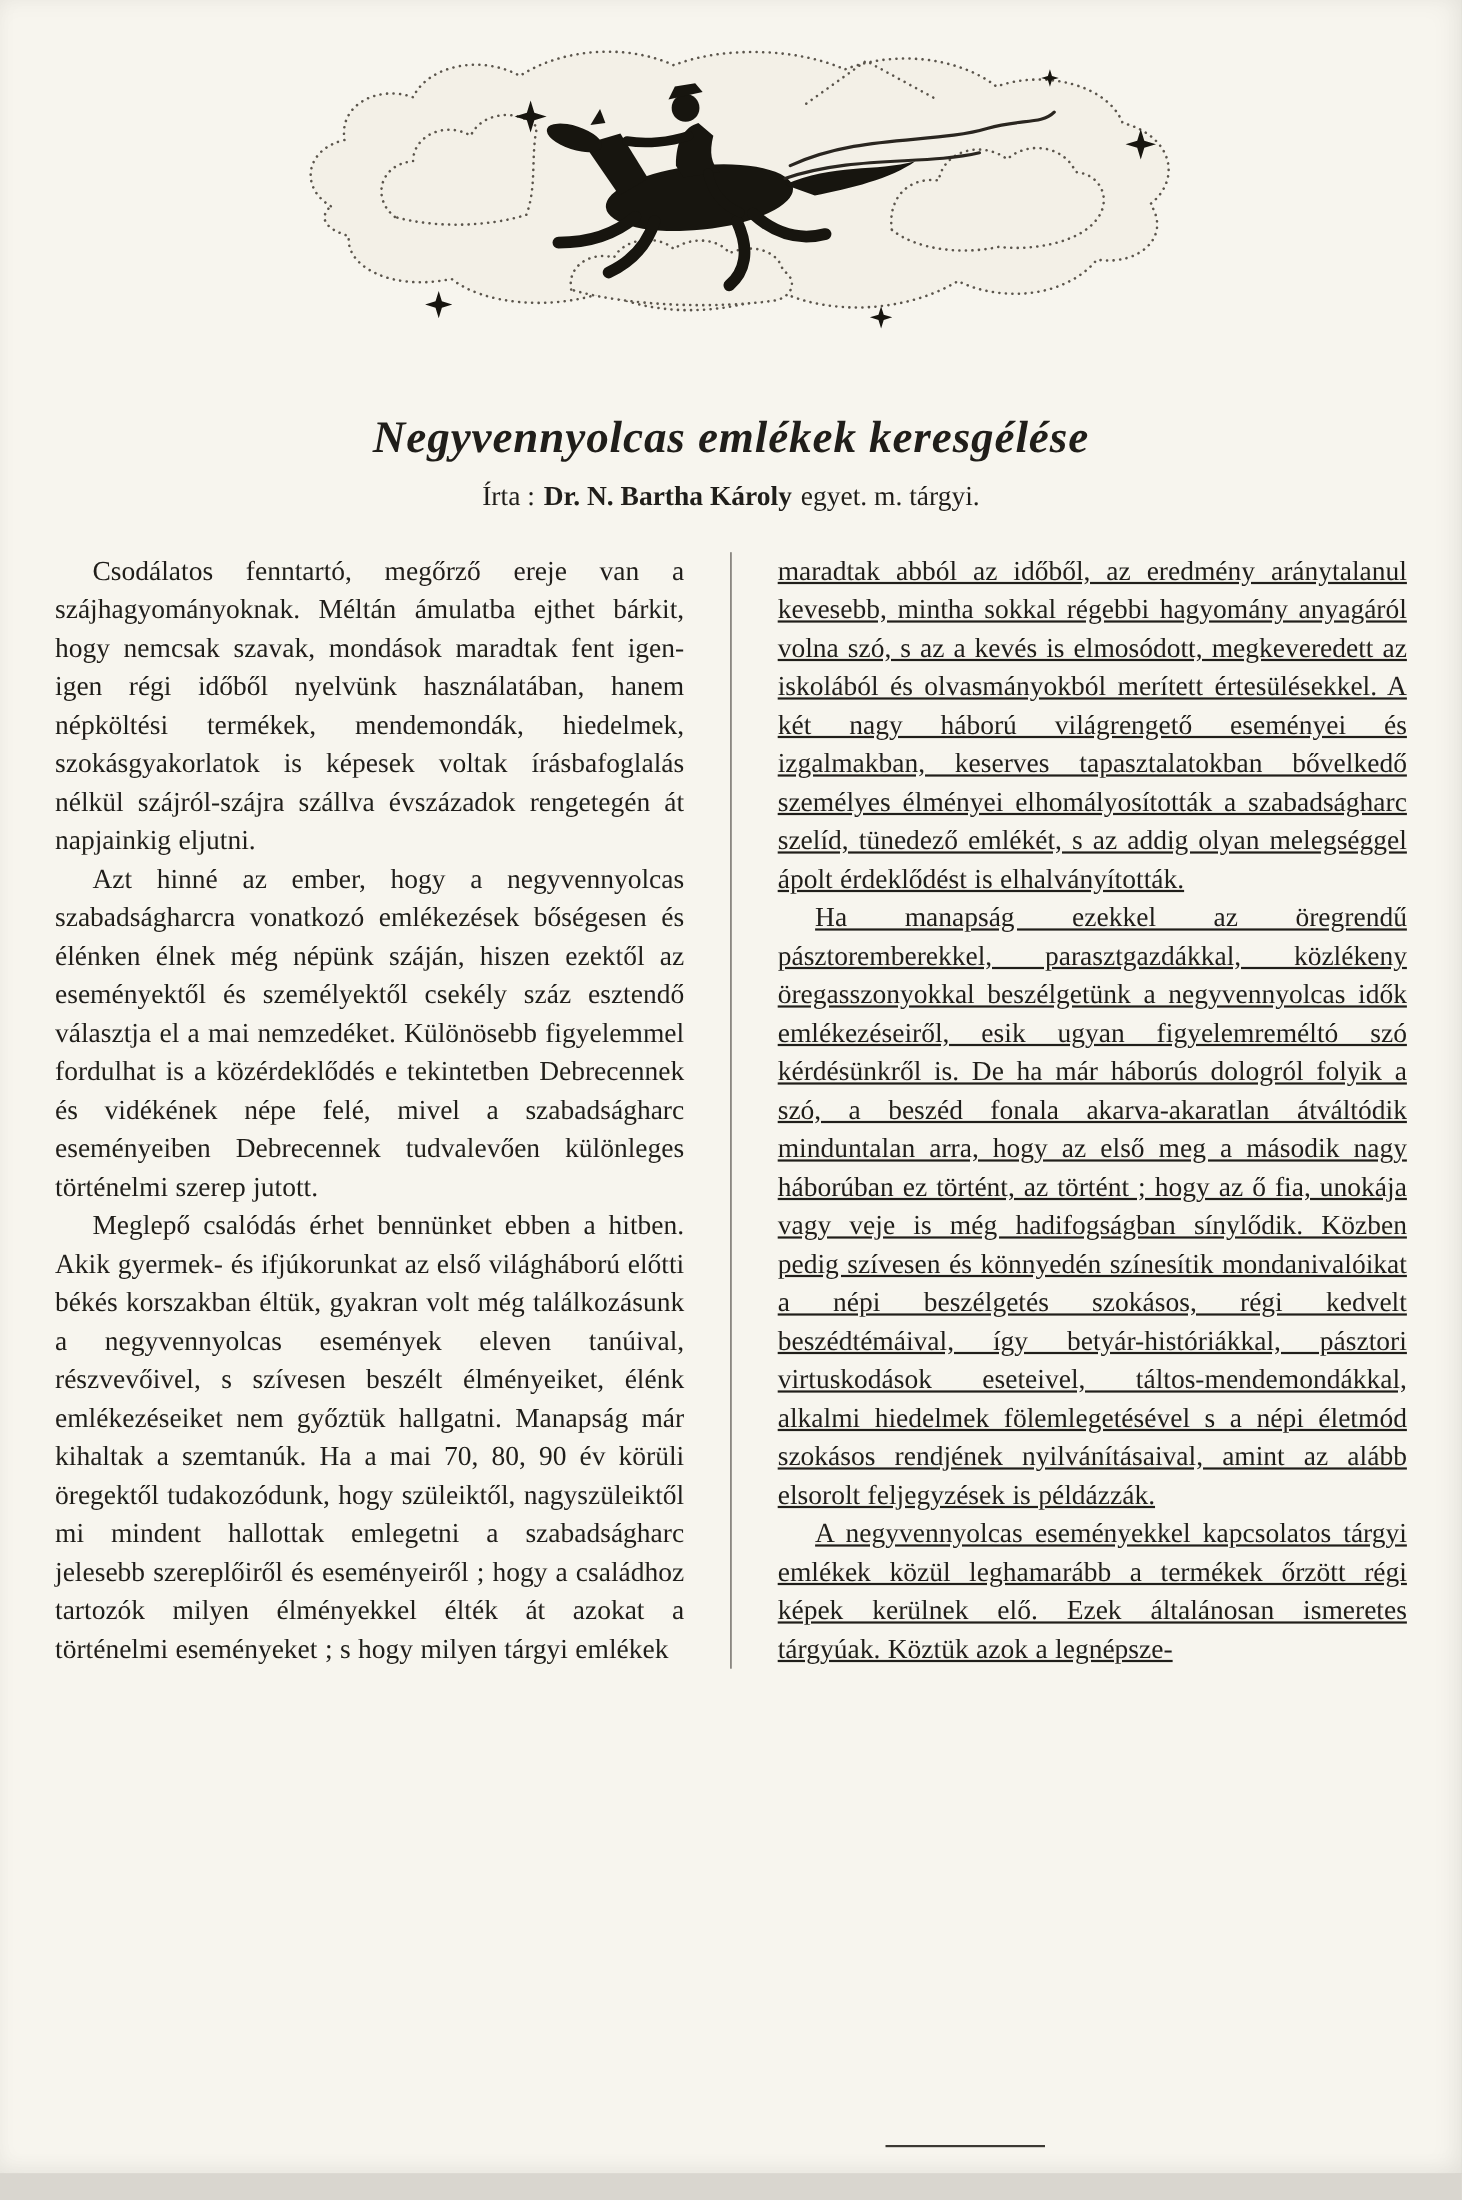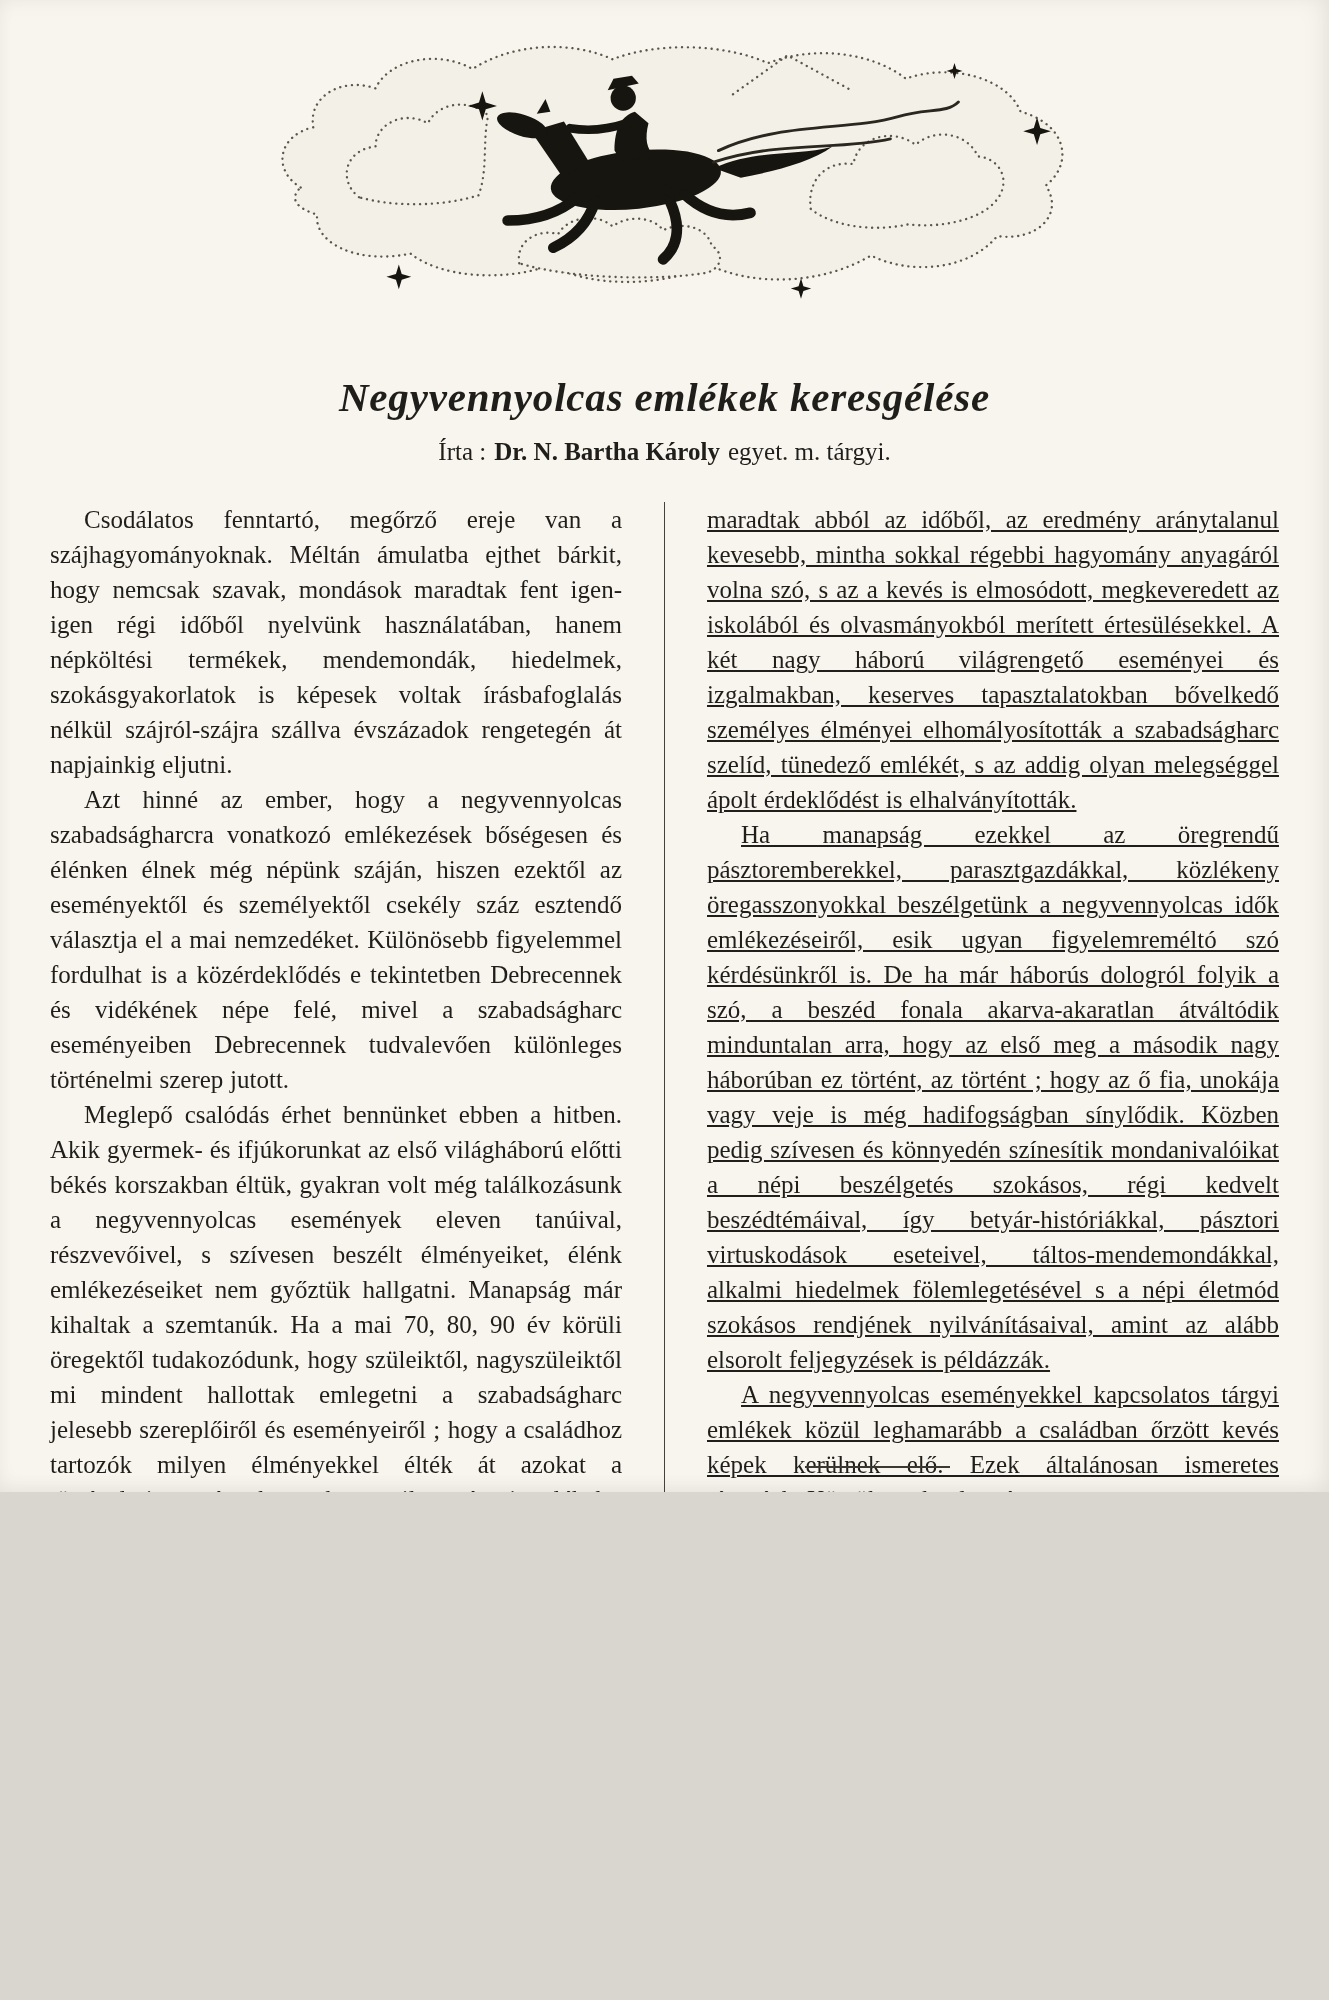--- a/index.html
+++ b/index.html
@@ -1,18 +1,18 @@
 <!DOCTYPE html>
 <html><head>
 <meta charset="utf-8">
 <style>
   html, body { margin: 0; padding: 0; background: #d9d6cf; }
   .page {
     width: 1329px;
-    height: 1492px;
+    height: 1976px;
     margin: 0 auto;
     position: relative;
     background: #f7f5ee;
     color: #201e1a;
     font-family: "Liberation Serif", "DejaVu Serif", serif;
     box-shadow: inset -8px 0 22px rgba(0,0,0,0.05), inset 0 -6px 18px rgba(0,0,0,0.04);
     overflow: hidden;
   }
   .illustration {
     width: 880px;
@@ -134,19 +134,19 @@
       <p class="para indent">Csodálatos fenntartó, megőrző ereje van a szájhagyományoknak. Méltán ámulatba ejthet bárkit, hogy nemcsak szavak, mondások maradtak fent igen-igen régi időből nyelvünk használatában, hanem népköltési termékek, mendemondák, hiedelmek, szokásgyakorlatok is képesek voltak írásbafoglalás nélkül szájról-szájra szállva évszázadok rengetegén át napjainkig eljutni.</p>
       <p class="para indent">Azt hinné az ember, hogy a negyvennyolcas szabadságharcra vonatkozó emlékezések bőségesen és élénken élnek még népünk száján, hiszen ezektől az eseményektől és személyektől csekély száz esztendő választja el a mai nemzedéket. Különösebb figyelemmel fordulhat is a közérdeklődés e tekintetben Debrecennek és vidékének népe felé, mivel a szabadságharc eseményeiben Debrecennek tudvalevően különleges történelmi szerep jutott.</p>
       <p class="para indent">Meglepő csalódás érhet bennünket ebben a hitben. Akik gyermek- és ifjúkorunkat az első világháború előtti békés korszakban éltük, gyakran volt még találkozásunk a negyvennyolcas események eleven tanúival, részvevőivel, s szívesen beszélt élményeiket, élénk emlékezéseiket nem győztük hallgatni. Manapság már kihaltak a szemtanúk. Ha a mai 70, 80, 90 év körüli öregektől tudakozódunk, hogy szüleiktől, nagyszüleiktől mi mindent hallottak emlegetni a szabadságharc jelesebb szereplőiről és eseményeiről ; hogy a családhoz tartozók milyen élményekkel élték át azokat a történelmi eseményeket ; s hogy milyen tárgyi emlékek</p>
     </div>
 
     <div class="divider"></div>
 
     <div class="col right">
       <p class="para">maradtak abból az időből, az eredmény aránytalanul kevesebb, mintha sokkal régebbi hagyomány anyagáról volna szó, s az a kevés is elmosódott, megkeveredett az iskolából és olvasmányokból merített értesülésekkel. A két nagy háború világrengető eseményei és izgalmakban, keserves tapasztalatokban bővelkedő személyes élményei elhomályosították a szabadságharc szelíd, tünedező emlékét, s az addig olyan melegséggel ápolt érdeklődést is elhalványították.</p>
       <p class="para indent">Ha manapság ezekkel az öregrendű pásztoremberekkel, parasztgazdákkal, közlékeny öregasszonyokkal beszélgetünk a negyvennyolcas idők emlékezéseiről, esik ugyan figyelemreméltó szó kérdésünkről is. De ha már háborús dologról folyik a szó, a beszéd fonala akarva-akaratlan átváltódik minduntalan arra, hogy az első meg a második nagy háborúban ez történt, az történt ; hogy az ő fia, unokája vagy veje is még hadifogságban sínylődik. Közben pedig szívesen és könnyedén színesítik mondanivalóikat a népi beszélgetés szokásos, régi kedvelt beszédtémáival, így betyár-históriákkal, pásztori virtuskodások eseteivel, táltos-mendemondákkal, alkalmi hiedelmek fölemlegetésével s a népi életmód szokásos rendjének nyilvánításaival, amint az alább elsorolt feljegyzések is példázzák.</p>
-      <p class="para indent">A negyvennyolcas eseményekkel kapcsolatos tárgyi emlékek közül leghamarább a családban őrzött kevés képek kerülnek elő. Ezek általánosan ismeretes tárgyúak. Köztük azok a legnépsze-</p>
+      <p class="para indent">A negyvennyolcas eseményekkel kapcsolatos tárgyi emlékek közül leghamarább a termékek őrzött régi képek kerülnek elő. Ezek általánosan ismeretes tárgyúak. Köztük azok a legnépsze-</p>
     </div>
   </div>
 
   <div class="end-rule"></div>
 
 </div>
 
 </body></html>

